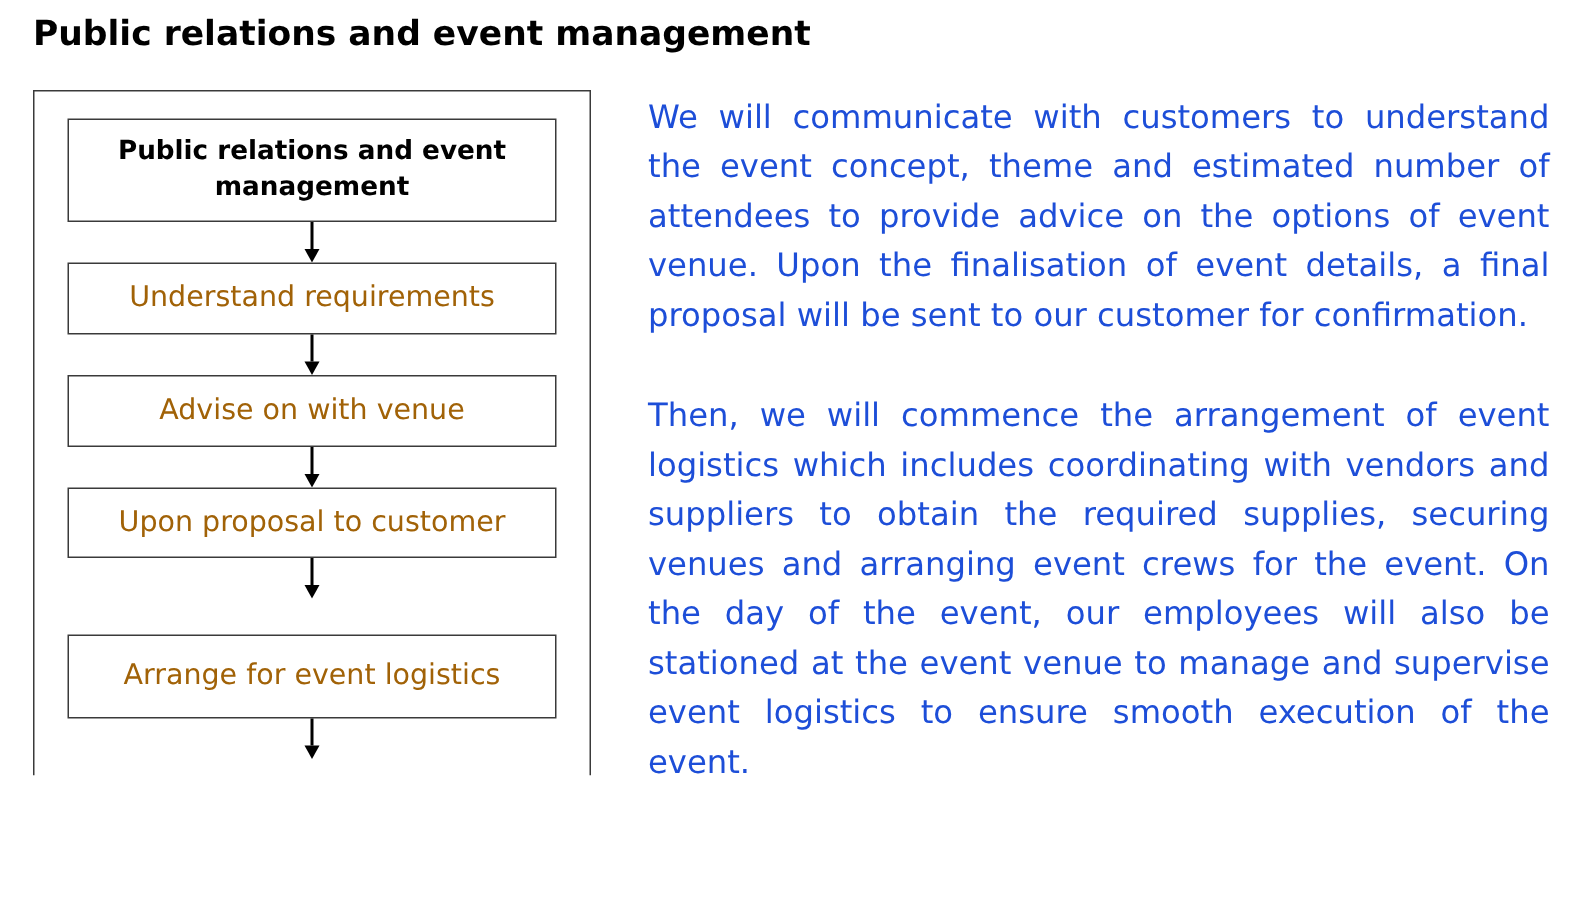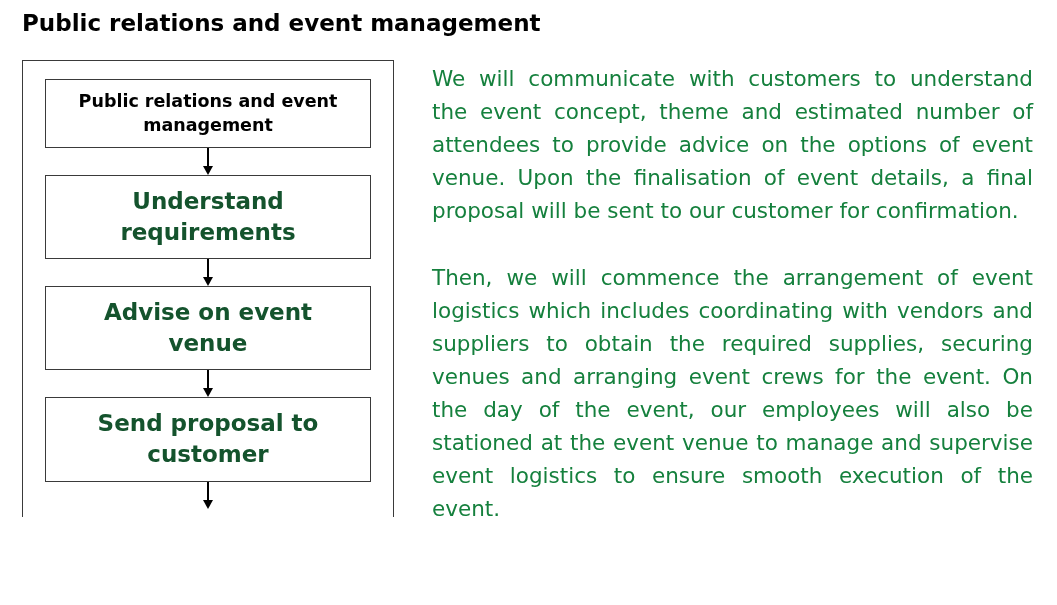--- a/index.html
+++ b/index.html
@@ -44,26 +44,25 @@
   }
   .flow-box {
     width: 100%;
     box-sizing: border-box;
     border: 1px solid #3a3a3a;
     background: #ffffff;
     display: flex;
     align-items: center;
     justify-content: center;
     text-align: center;
-    font-size: 23px;
+    font-size: 19px;
     line-height: 1.35;
-    color: #14532d;
+    color: #a16207;
     padding: 10px 24px;
     min-height: 46px;
-    font-weight: bold;
   }
   .flow-box.title-box {
     font-weight: bold;
     color: #000000;
     min-height: 62px;
     font-size: 17.5px;
   }
   .flow-box.tall-box {
     min-height: 56px;
     margin-top: 24px;
@@ -86,21 +85,21 @@
     border-left: 5px solid transparent;
     border-right: 5px solid transparent;
     border-top: 9px solid #000000;
   }
   
   .text-col {
     flex: 1 1 auto;
     font-size: 21.5px;
     line-height: 33px;
     text-align: justify;
-    color: #15803d;
+    color: #1d4ed8;
     padding-top: 2px;
   }
   .text-col p {
     margin: 0 0 34px 0;
   }
 </style>
 </head>
 <body>
 
 <div class="page">
@@ -118,28 +117,28 @@
           <div class="head"></div>
       </div>
 
       <div class="flow-box">Understand requirements</div>
 
       <div class="arrow">
         <div class="line"></div>
           <div class="head"></div>
       </div>
 
-      <div class="flow-box">Advise on event venue</div>
+      <div class="flow-box">Advise on with venue</div>
 
       <div class="arrow">
         <div class="line"></div>
           <div class="head"></div>
       </div>
 
-      <div class="flow-box">Send proposal to customer</div>
+      <div class="flow-box">Upon proposal to customer</div>
 
       <div class="arrow">
         <div class="line"></div>
           <div class="head"></div>
       </div>
 
       <div class="flow-box tall-box">Arrange for event logistics</div>
 
       <div class="arrow">
         <div class="line"></div>

